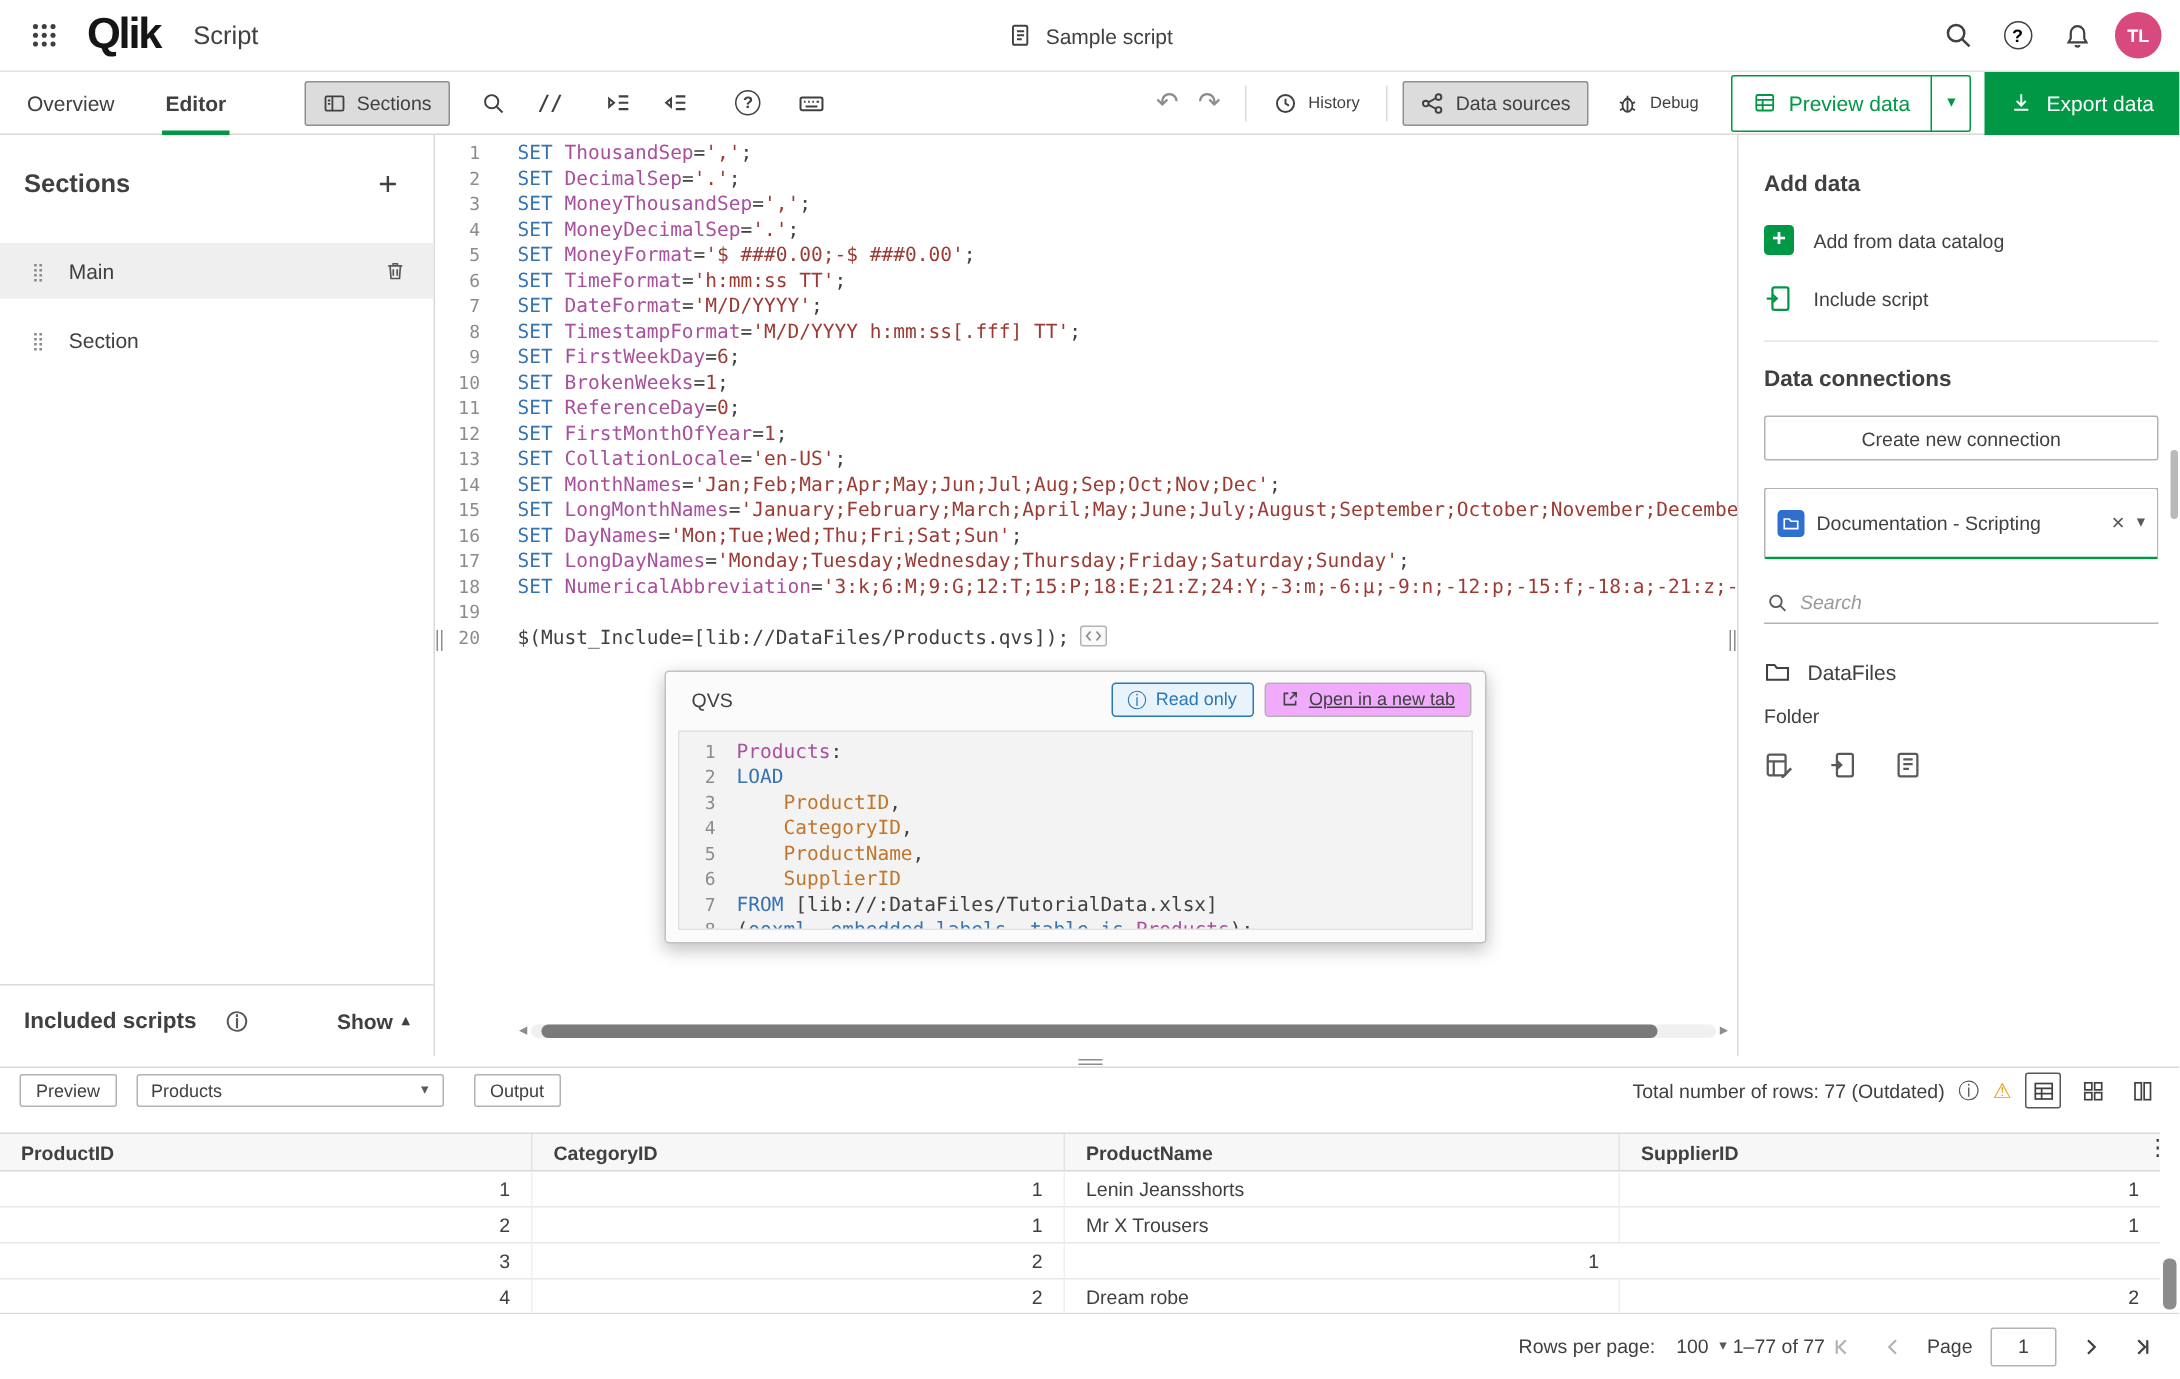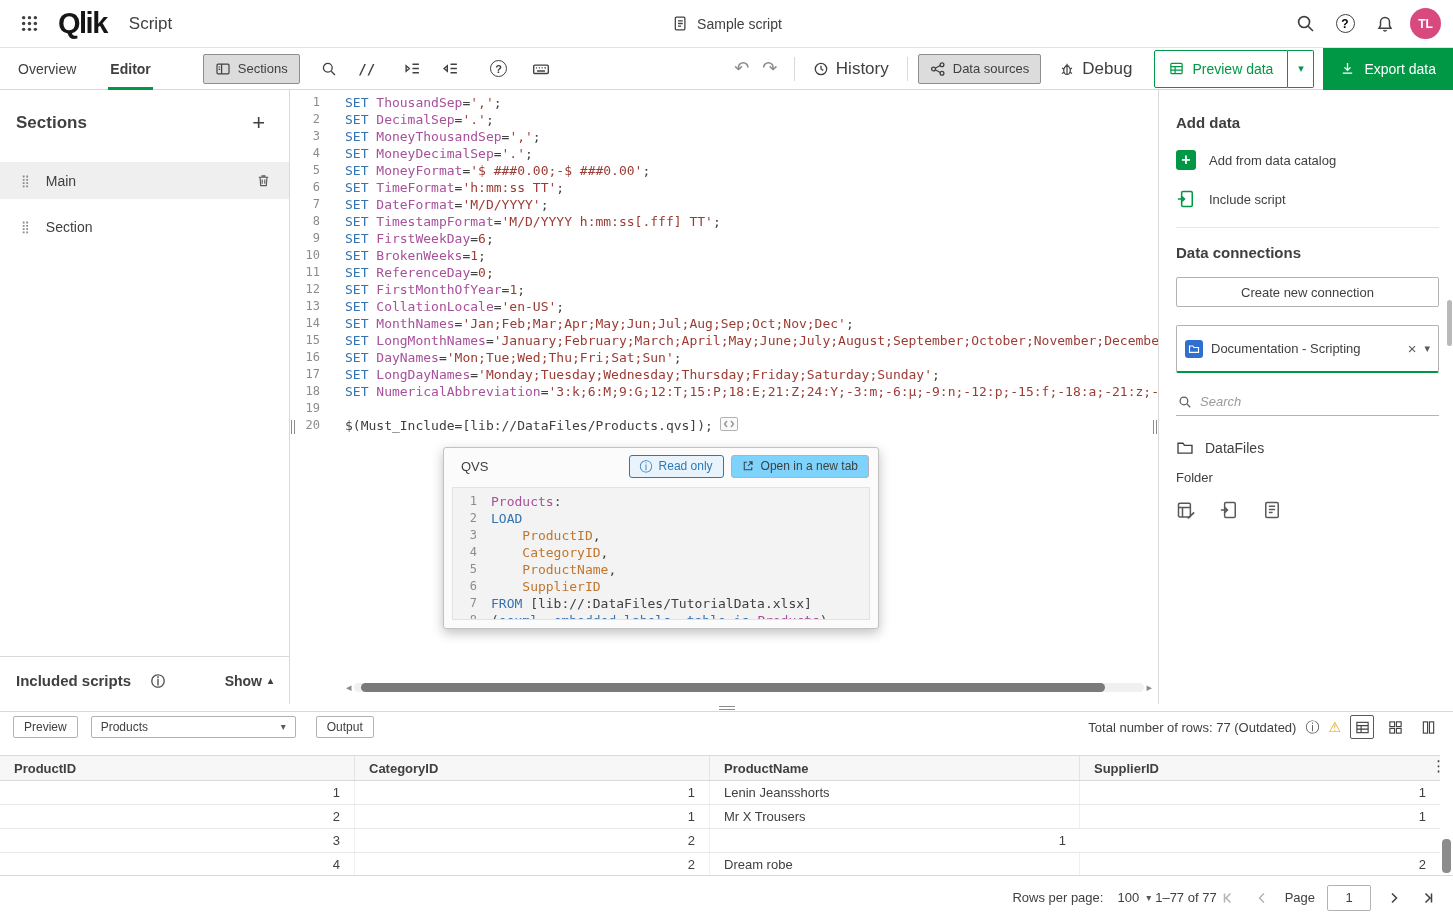--- a/index.html
+++ b/index.html
@@ -20,21 +20,21 @@
 
   
   .toolbar { height:42px; display:flex; align-items:center; border-bottom:1px solid #d9d9d9; padding-left:16px; background:#fff; }
   .tab { height:42px; display:flex; align-items:center; padding:0 2px; margin-right:30px; font-size:14px; cursor:pointer; }
   .tab.active { font-weight:bold; box-shadow:inset 0 -3px 0 #009845; }
   .btn-pressed { display:flex; align-items:center; gap:7px; background:#dcdcdc; border:1px solid #8f8f8f; border-radius:2px; height:30px; padding:0 11px; font-size:13px; cursor:pointer; color:#404040; }
   .tbicon { width:30px; height:30px; display:flex; align-items:center; justify-content:center; background:none; border:none; cursor:pointer; margin:0 4px; color:#404040; }
   .comment-glyph { font-family:"DejaVu Sans Mono",monospace; font-size:14px; font-weight:bold; color:#404040; }
   .tb-spacer { flex:1; }
   .vdiv { width:1px; height:24px; background:#d9d9d9; margin:0 10px; }
-  .textbtn { display:flex; align-items:center; gap:7px; background:none; border:none; font-size:17px; color:#404040; cursor:pointer; padding:0 8px; height:30px; }
+  .textbtn { display:flex; align-items:center; gap:7px; background:none; border:none; font-size:11px; color:#404040; cursor:pointer; padding:0 8px; height:30px; }
   .undo-redo { font-size:18px; color:#8c8c8c; background:none; border:none; cursor:pointer; width:28px; }
   .btn-green-outline { display:flex; align-items:center; gap:8px; border:1px solid #009845; color:#009845; background:#fff; height:38px; padding:0 14px; font-size:14px; cursor:pointer; border-radius:2px 0 0 2px; }
   .btn-green-chev { width:26px; height:38px; border:1px solid #009845; border-left:none; background:#fff; display:flex; align-items:center; justify-content:center; cursor:pointer; border-radius:0 2px 2px 0; color:#009845; }
   .btn-green-solid { display:flex; align-items:center; gap:9px; background:#009845; color:#fff; border:none; height:42px; padding:0 17px; font-size:14px; cursor:pointer; margin-left:9px; }
 
   
   .main { height:614px; display:flex; }
 
   
   .sidebar { width:290px; border-right:1px solid #d9d9d9; display:flex; flex-direction:column; }
@@ -59,25 +59,25 @@
   .tk-num { color:#9c3b33; } .tk-op { color:#404040; } .tk-field { color:#c0762c; } .tk-label { color:#a8509c; }
   .inc-icon { display:inline-flex; align-items:center; justify-content:center; width:18px; height:14px; border:1px solid #b3b3b3; border-radius:2px; margin-left:7px; vertical-align:middle; background:#fafafa; cursor:pointer; }
   .grip { position:absolute; top:330px; width:4px; height:14px; border-left:1px solid #8c8c8c; border-right:1px solid #8c8c8c; }
   .grip.left { left:1px; } .grip.right { right:1px; }
   .hscroll { position:absolute; bottom:11px; left:56px; right:6px; height:11px; display:flex; align-items:center; gap:2px; }
   .hs-arrow { color:#8c8c8c; font-size:11px; cursor:pointer; }
   .hs-track { flex:1; height:9px; position:relative; background:#f0f0f0; border-radius:5px; }
   .hs-thumb { position:absolute; left:1%; width:94%; top:0; height:9px; background:#7a7a7a; border-radius:5px; cursor:pointer; }
 
   
-  .popup { position:absolute; left:153px; top:357px; width:436px; height:182px; background:#fbfbfb; border:1px solid #c2c2c2; border-radius:3px; box-shadow:0 4px 12px rgba(0,0,0,0.25); z-index:5; }
+  .popup { position:absolute; left:153px; top:357px; width:548px; height:182px; background:#fbfbfb; border:1px solid #c2c2c2; border-radius:3px; box-shadow:0 4px 12px rgba(0,0,0,0.25); z-index:5; }
   .popup-head { height:36px; display:flex; align-items:center; padding:0 9px 0 17px; gap:7px; }
   .popup-title { font-size:13px; color:#404040; flex:1; }
   .btn-readonly { display:flex; align-items:center; gap:6px; height:23px; padding:0 10px; border:1px solid #2979b8; color:#2979b8; background:#e9f3fb; border-radius:3px; font-size:12px; cursor:pointer; }
-  .btn-opentab { display:flex; align-items:center; gap:7px; height:23px; padding:0 10px; border:1px solid #b3b3b3; color:#404040; background:#7dd3fc; border-radius:3px; font-size:12px; cursor:pointer; }
+  .btn-opentab { display:flex; align-items:center; gap:7px; height:23px; padding:0 10px; border:1px solid #b3b3b3; color:#404040; background:#f0abfc; border-radius:3px; font-size:12px; cursor:pointer;text-decoration:underline; }
   .popup-code { position:absolute; top:39px; left:8px; right:8px; bottom:8px; background:#f3f3f3; border:1px solid #e2e2e2; padding-top:5px; overflow:hidden; font-family:"DejaVu Sans Mono",monospace; font-size:13px; line-height:17px; }
   .popup-code .ln { flex:0 0 24px; }
   .popup-code .lc { margin-left:14px; }
 
   
   .right-panel { width:295px; border-left:1px solid #d9d9d9; padding:8px 14px 0 17px; position:relative; background:#fff; }
   .rp-title { font-size:15px; font-weight:bold; margin:16px 0 0; }
   .rp-row { display:flex; align-items:center; gap:13px; margin-top:19px; font-size:13px; cursor:pointer; }
   .green-plus { width:20px; height:20px; background:#009845; border-radius:3px; color:#fff; font-size:16px; font-weight:bold; display:flex; align-items:center; justify-content:center; }
   .rp-divider { height:1px; background:#e6e6e6; margin:18px 0 0; }

